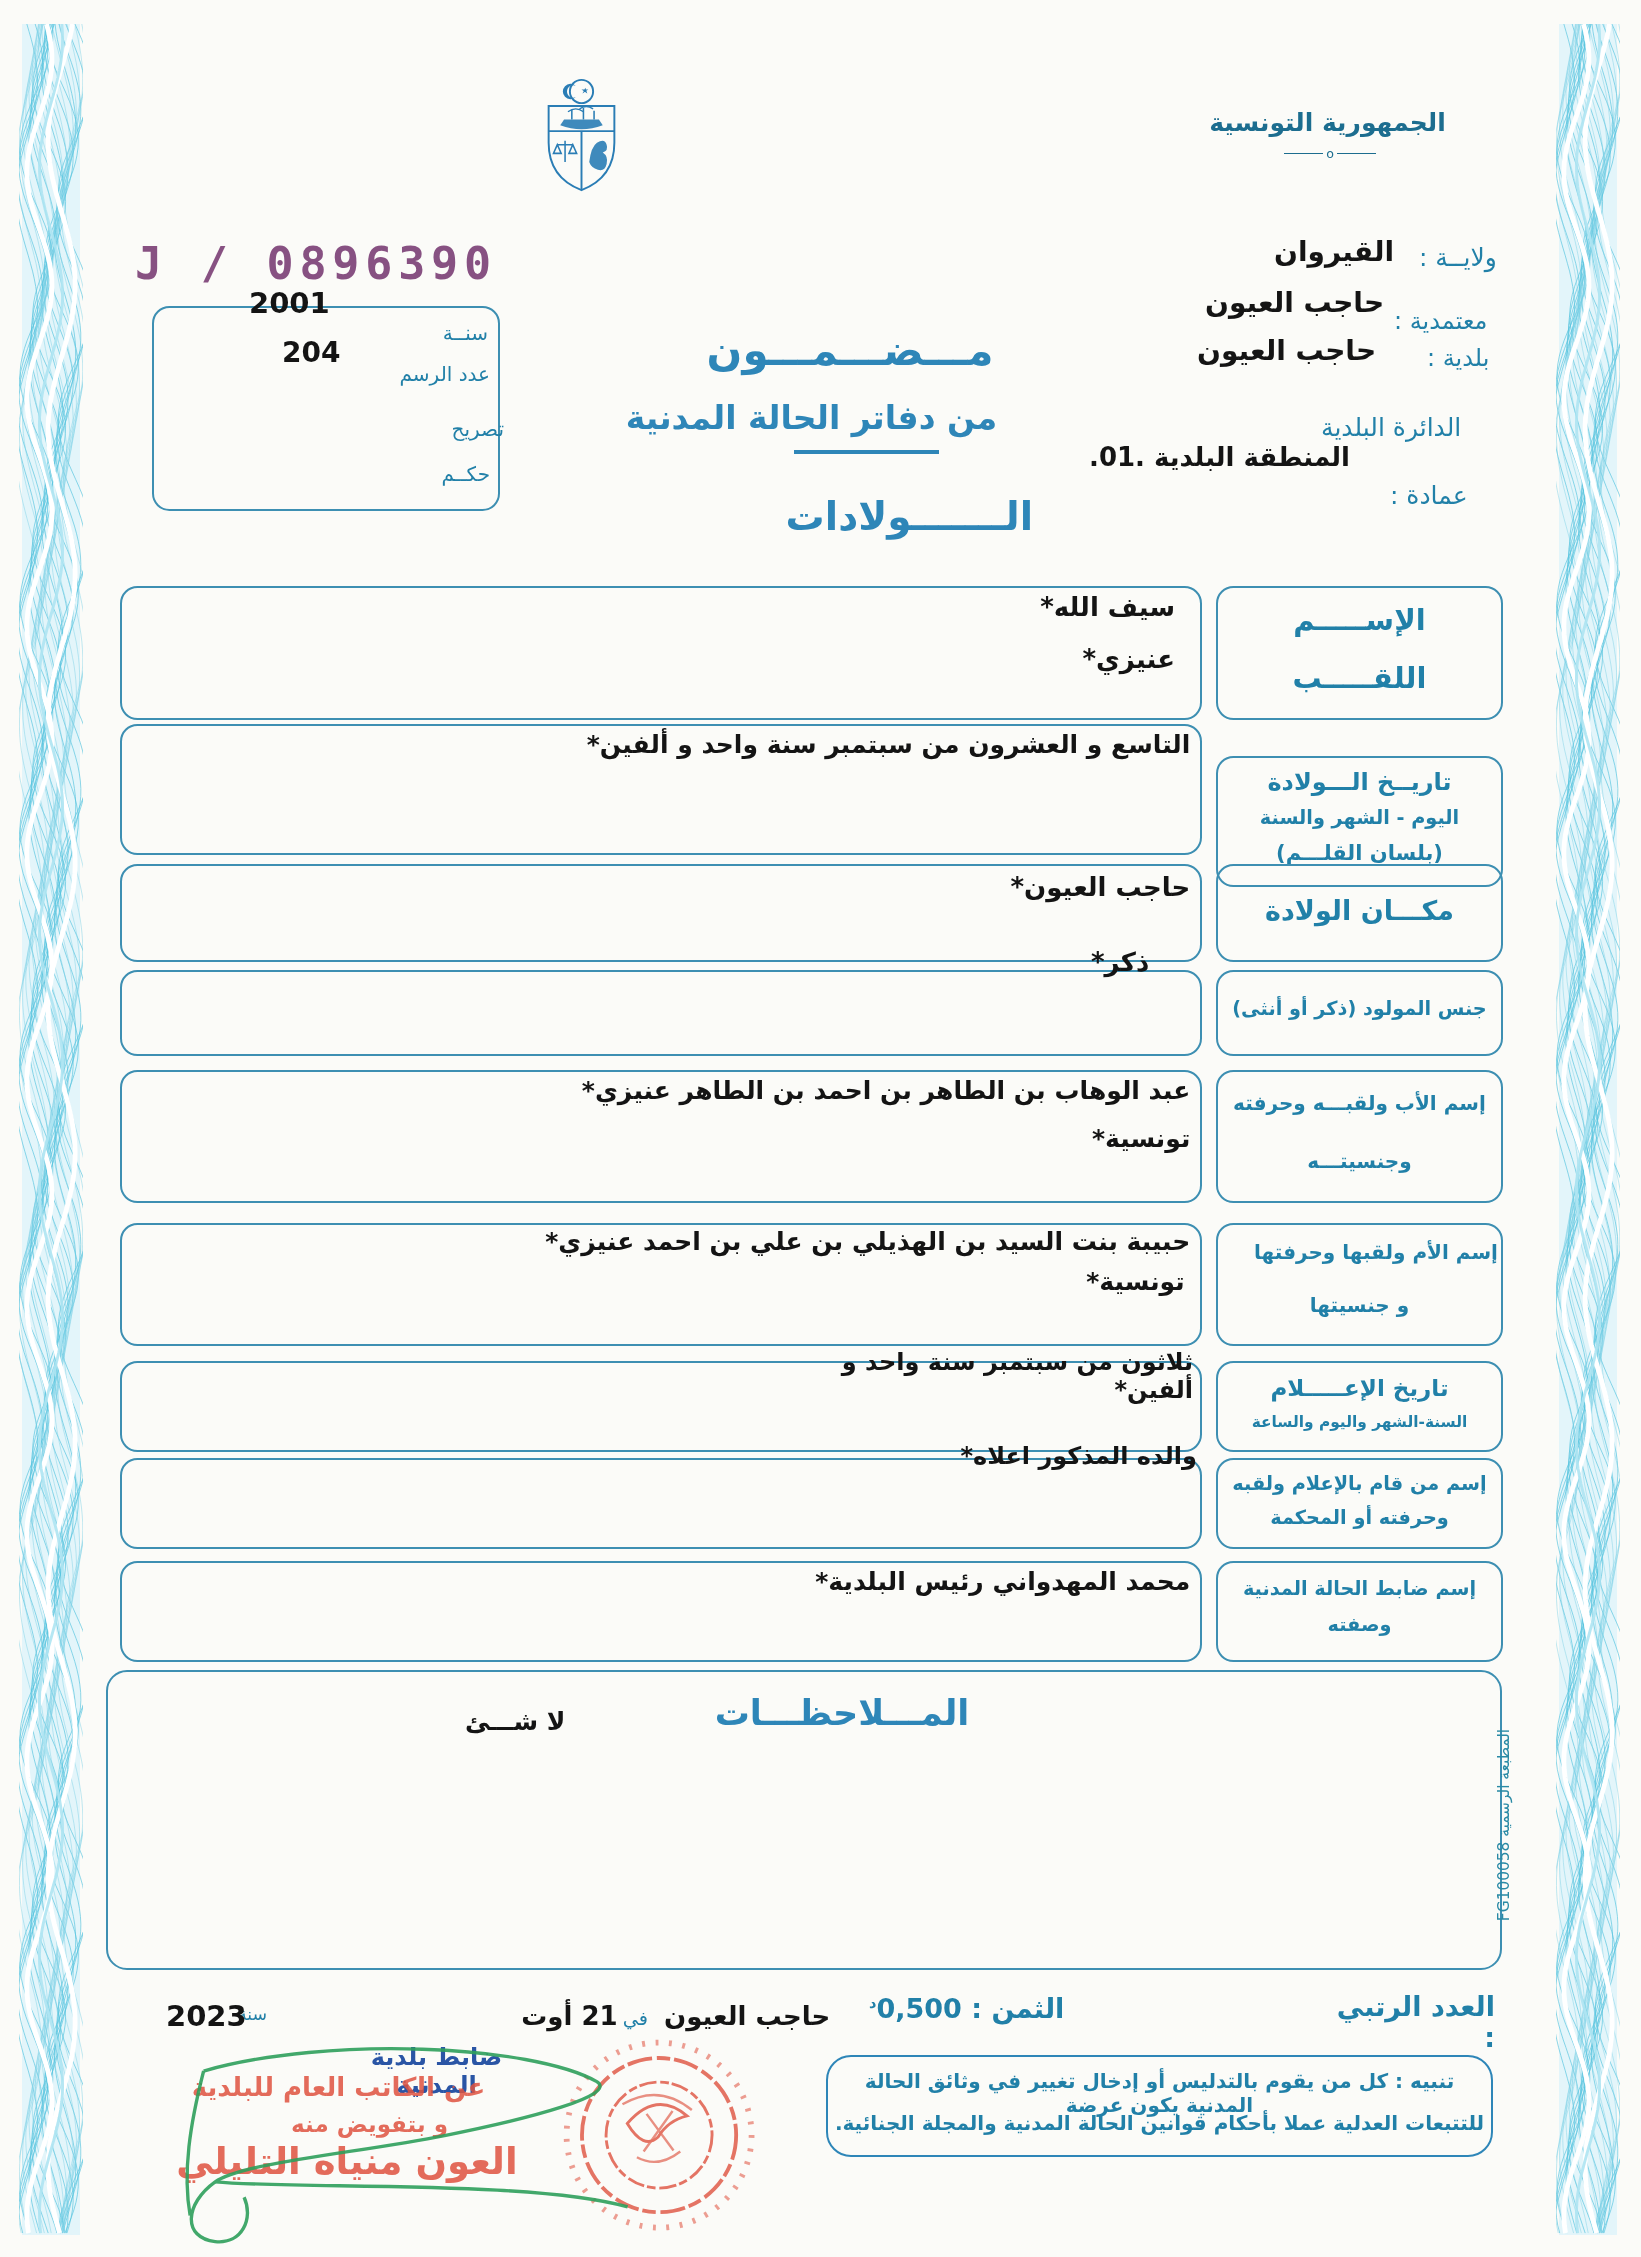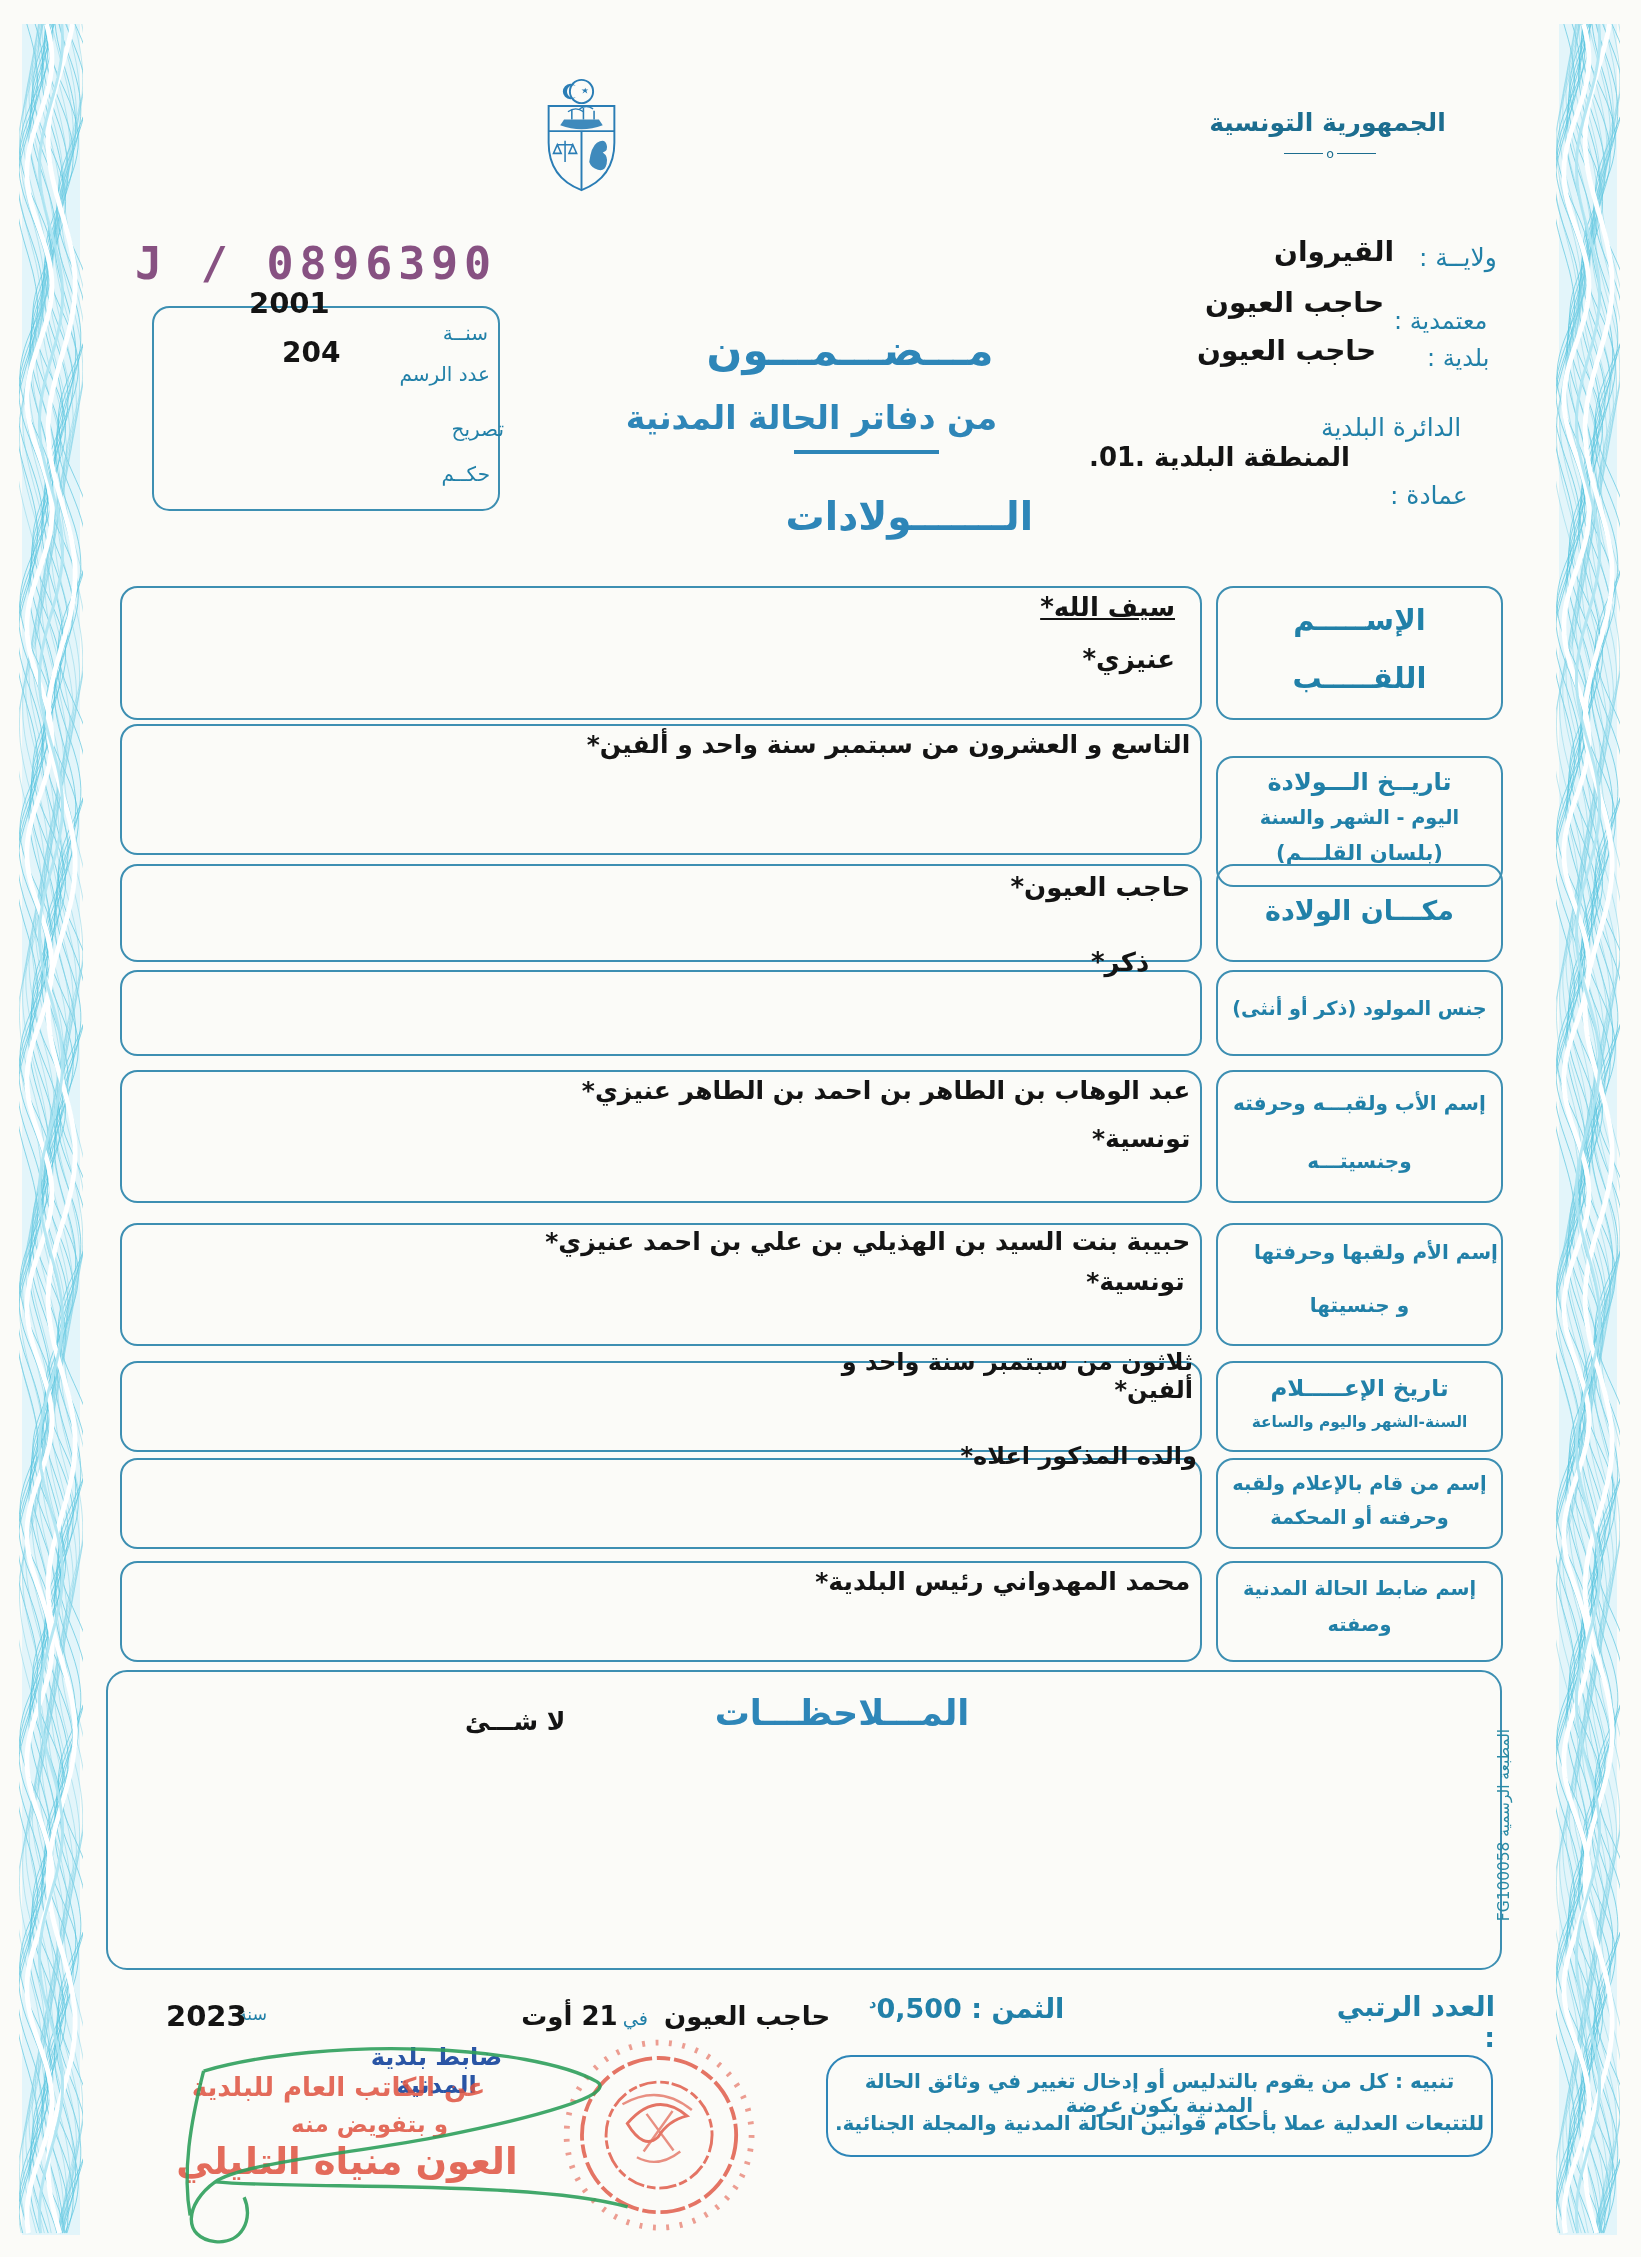--- a/index.html
+++ b/index.html
@@ -139,21 +139,21 @@
   <div class="abs rtl teal" style="left:1321px;top:413px;font-size:25px;">الدائرة البلدية</div>
   <div class="abs rtl val" style="left:1089px;top:442px;font-size:26px;">المنطقة البلدية .01.</div>
   <div class="abs rtl teal" style="left:1390px;top:481px;font-size:25px;">عمادة :</div>
 
   <div class="abs rtl" style="left:676px;top:326px;width:348px;text-align:center;font-size:42px;font-weight:700;color:#2e86b8;">مـــضـــمـــون</div>
   <div class="abs rtl" style="left:599px;top:398px;width:425px;text-align:center;font-size:33px;font-weight:700;color:#2e86b8;">من دفاتر الحالة المدنية</div>
   <div class="abs" style="left:794px;top:450px;width:145px;height:3.9px;background:#2e86b8;"></div>
   <div class="abs rtl" style="left:676px;top:494px;width:357px;text-align:right;font-size:39px;font-weight:700;color:#2e86b8;">الـــــــولادات</div>
 
   <div class="box" style="left:120px;top:586px;width:1078px;height:130px;">
-    <div class="v-line rtl val" style="right:25px;top:3.9px;font-size:26px;text-decoration:underline;">سيف الله*</div>
+    <div class="v-line rtl val" style="right:25px;top:3.9px;font-size:26px;">سيف الله*</div>
     <div class="v-line rtl val" style="right:25px;top:56px;font-size:26px;">عنيزي*</div>
   </div>
   <div class="lblbox" style="left:1216px;top:586px;width:283px;height:130px;">
     <div class="lbl-line rtl" style="top:15.4px;font-size:29px;">الإســـــم</div>
     <div class="lbl-line rtl" style="top:73px;font-size:29px;">اللقـــــب</div>
   </div>
 
   <div class="box" style="left:120px;top:724px;width:1078px;height:127px;">
     <div class="v-line rtl val" style="right:9.7px;top:3.9px;font-size:25px;">التاسع و العشرون من سبتمبر سنة واحد و ألفين*</div>
   </div>

